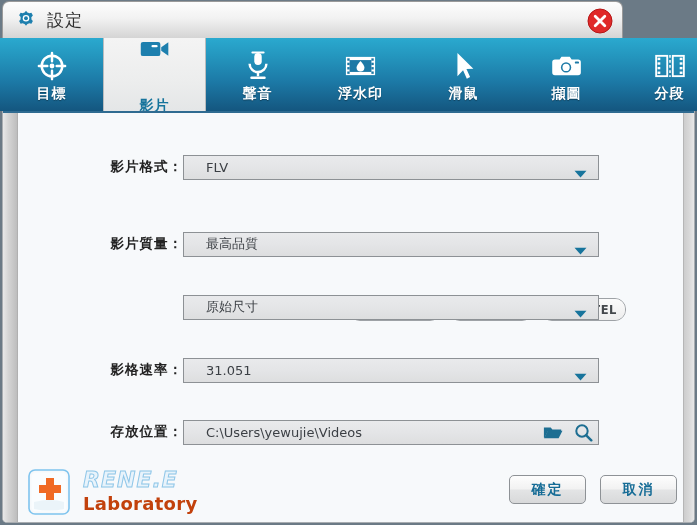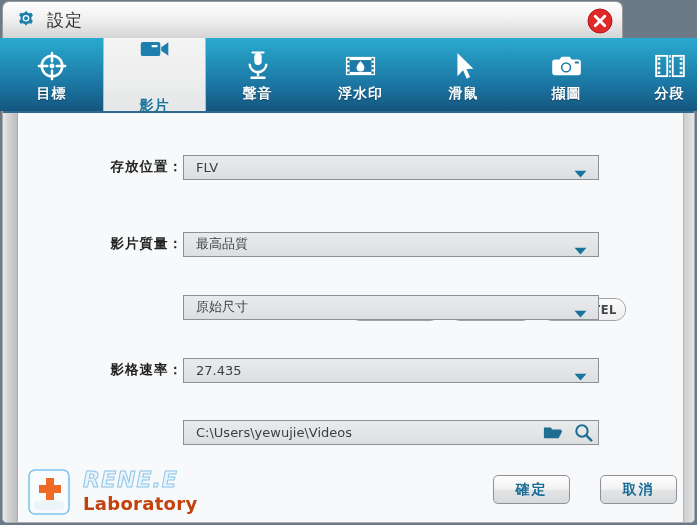--- a/index.html
+++ b/index.html
@@ -148,21 +148,21 @@
     width: 416px;
     height: 25px;
     box-sizing: border-box;
     background: linear-gradient(to bottom, #e9eaec 0%, #e4e5e7 50%, #dddedf 100%);
     border: 1px solid #8d9195;
     display: flex;
     align-items: center;
     cursor: pointer;
   }
   .field .field-value {
-    padding-left: 12px;
+    padding-left: 22px;
     font-size: 13px;
     color: #3b3f44;
     flex: 1;
     white-space: nowrap;
     overflow: hidden;
   }
   .caret {
     width: 13px; height: 8px;
     margin-right: 11px;
     flex: none;
@@ -263,21 +263,21 @@
     font-size: 18px;
     font-weight: bold;
     color: #c2410c;
     letter-spacing: .3px;
     line-height: 1.2;
     margin-top: 2px;
   }
   #footer-buttons {
     position: absolute;
     right: 6px; top: 17px;
-    display: flex; gap: 30px;
+    display: flex; gap: 14px;
   }
   .dlg-button {
     width: 77px; height: 29px;
     box-sizing: border-box;
     border: 1px solid #8e9296;
     border-radius: 5px;
     background: linear-gradient(to bottom, #fdfdfd 0%, #f2f2f2 48%, #e3e4e5 52%, #d8d9da 100%);
     display: flex; align-items: center; justify-content: center;
     font-size: 14px;
     font-weight: bold;
@@ -433,21 +433,21 @@
     </div>
 
   </div>
 
   <div id="content">
     <div id="content-top-rule"></div>
     <div id="rail-left"></div>
     <div id="rail-right"></div>
 
     <div class="form-row" style="top:43px;">
-      <span class="row-label">存放位置：</span>
+      <span class="row-label">影片格式：</span>
       <div class="field">
         <span class="field-value">FLV</span>
         <span class="caret">
           <svg viewBox="0 0 13 8" width="13" height="8">
               <path d="M0.5 0.8 H12.5 L6.5 7.4 Z" fill="#17749c"></path>
             </svg>
         </span>
       </div>
     </div>
 
@@ -506,30 +506,31 @@
           <svg viewBox="0 0 13 8" width="13" height="8">
               <path d="M0.5 0.8 H12.5 L6.5 7.4 Z" fill="#17749c"></path>
             </svg>
         </span>
       </div>
     </div>
 
     <div class="form-row" style="top:246px;">
       <span class="row-label">影格速率：</span>
       <div class="field">
-        <span class="field-value">27.435</span>
+        <span class="field-value">31.051</span>
         <span class="caret">
           <svg viewBox="0 0 13 8" width="13" height="8">
               <path d="M0.5 0.8 H12.5 L6.5 7.4 Z" fill="#17749c"></path>
             </svg>
         </span>
       </div>
     </div>
 
     <div class="form-row" style="top:308px;">
+      <span class="row-label">存放位置：</span>
       <div class="field" id="path-field">
         <span class="field-value">C:\Users\yewujie\Videos</span>
         <span id="path-buttons">
           <span class="path-icon-btn">
             <svg viewBox="0 0 22 18" width="20" height="17">
               <path d="M1 3.5h7.5l1.8 2.2H20v1.6H5.6L1.6 15 1 14.6z" fill="#1d6e92"></path>
               <path d="M1.2 15.2 L5.4 7.2 H21.4 L17.2 15.2 Z" fill="#1d6e92"></path>
             </svg>
           </span>
           <span class="path-icon-btn">

